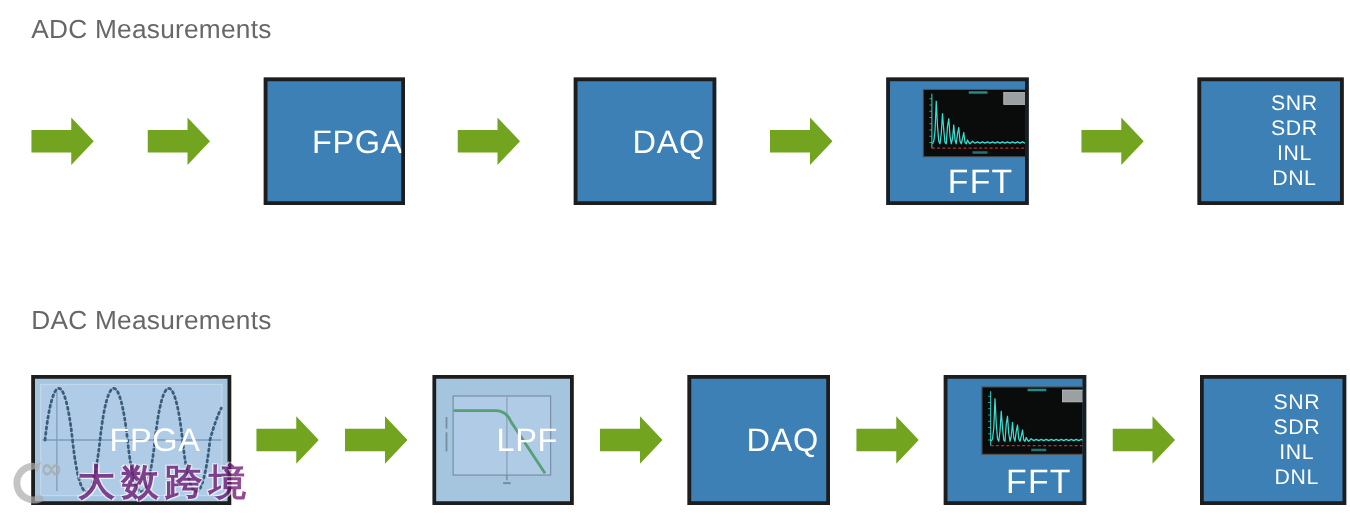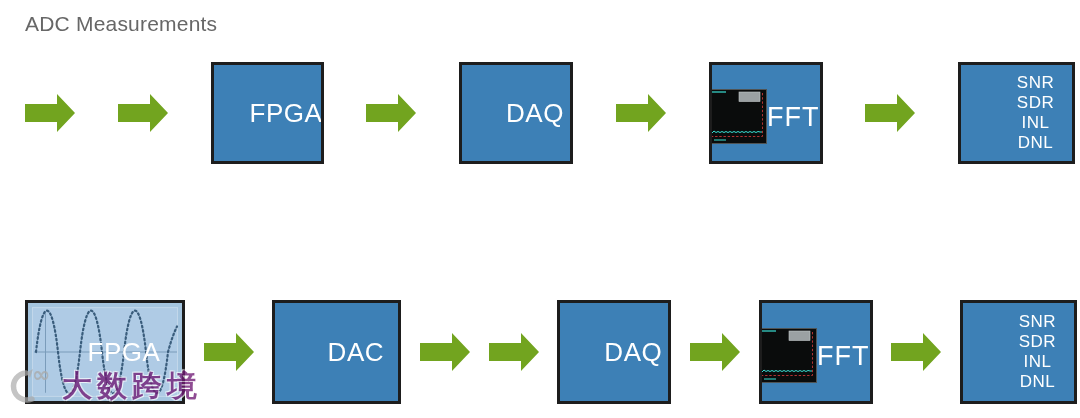--- a/index.html
+++ b/index.html
@@ -31,21 +31,21 @@
   .solid{background:var(--box_blue)}
   .light{background:var(--box_light)}
   .w1{width:160px}.w2{width:129px}.w3{width:113px}
   .w4{width:114px}.w5{width:114px}.w6{width:117px}
 
   .blab{position:relative;z-index:2;color:var(--label_white);font-size:26px;letter-spacing:.5px}
   .lab-md{font-size:24px;letter-spacing:0}
 
   .bgsvg{position:absolute;left:0;top:0;width:100%;height:100%;z-index:1}
 
-  .fftblock{justify-content:flex-end;padding-top:6px}
+  .fftblock{flex-direction:column;justify-content:space-between;padding-top:6px}
   .fftdisp{display:block;flex:none}
   .fftlabel{color:var(--label_white);font-size:27px;margin-top:3px;letter-spacing:1px}
 
   .listblock{flex-direction:column;justify-content:center}
   .resline{color:var(--label_white);font-size:17px;line-height:20px;text-align:center;letter-spacing:.5px}
 
   .arrow{flex:none;fill:var(--arrow_green)}
 
   .watermark{
     position:absolute;left:6px;top:364px;z-index:5;display:flex;
@@ -146,42 +146,46 @@
       </svg>
 
     <div class="block solid w6 listblock">
       <div class="resline">SNR</div>
       <div class="resline">SDR</div>
       <div class="resline">INL</div>
       <div class="resline">DNL</div>
     </div>
   </div>
 
+  <h2 class="sec-title" id="title-dac">DAC Measurements</h2>
 
   <div class="chain" id="chain-dac">
 
     <div class="block light w1">
       <svg class="bgsvg" viewBox="0 0 154 96" preserveAspectRatio="none">
           <use href="#sym-sine"></use>
         </svg>
       <span class="blab">FPGA</span>
     </div>
 
     <svg class="arrow" width="50" height="40" viewBox="0 0 50 40">
         <use href="#sym-arrow"></use>
       </svg>
 
-    <div class="block solid w2">
-      <span class="blab">DAC</span>
-    </div>
-
-    <svg class="arrow" width="50" height="40" viewBox="0 0 50 40">
-        <use href="#sym-arrow"></use>
-      </svg>
-
+
+    <svg class="arrow" width="50" height="40" viewBox="0 0 50 40">
+        <use href="#sym-arrow"></use>
+      </svg>
+
+    <div class="block light w3">
+      <svg class="bgsvg" viewBox="0 0 107 96" preserveAspectRatio="none">
+          <use href="#sym-lpf"></use>
+        </svg>
+      <span class="blab">LPF</span>
+    </div>
 
     <svg class="arrow" width="50" height="40" viewBox="0 0 50 40">
         <use href="#sym-arrow"></use>
       </svg>
 
     <div class="block solid w4">
       <span class="blab">DAQ</span>
     </div>
 
     <svg class="arrow" width="50" height="40" viewBox="0 0 50 40">

